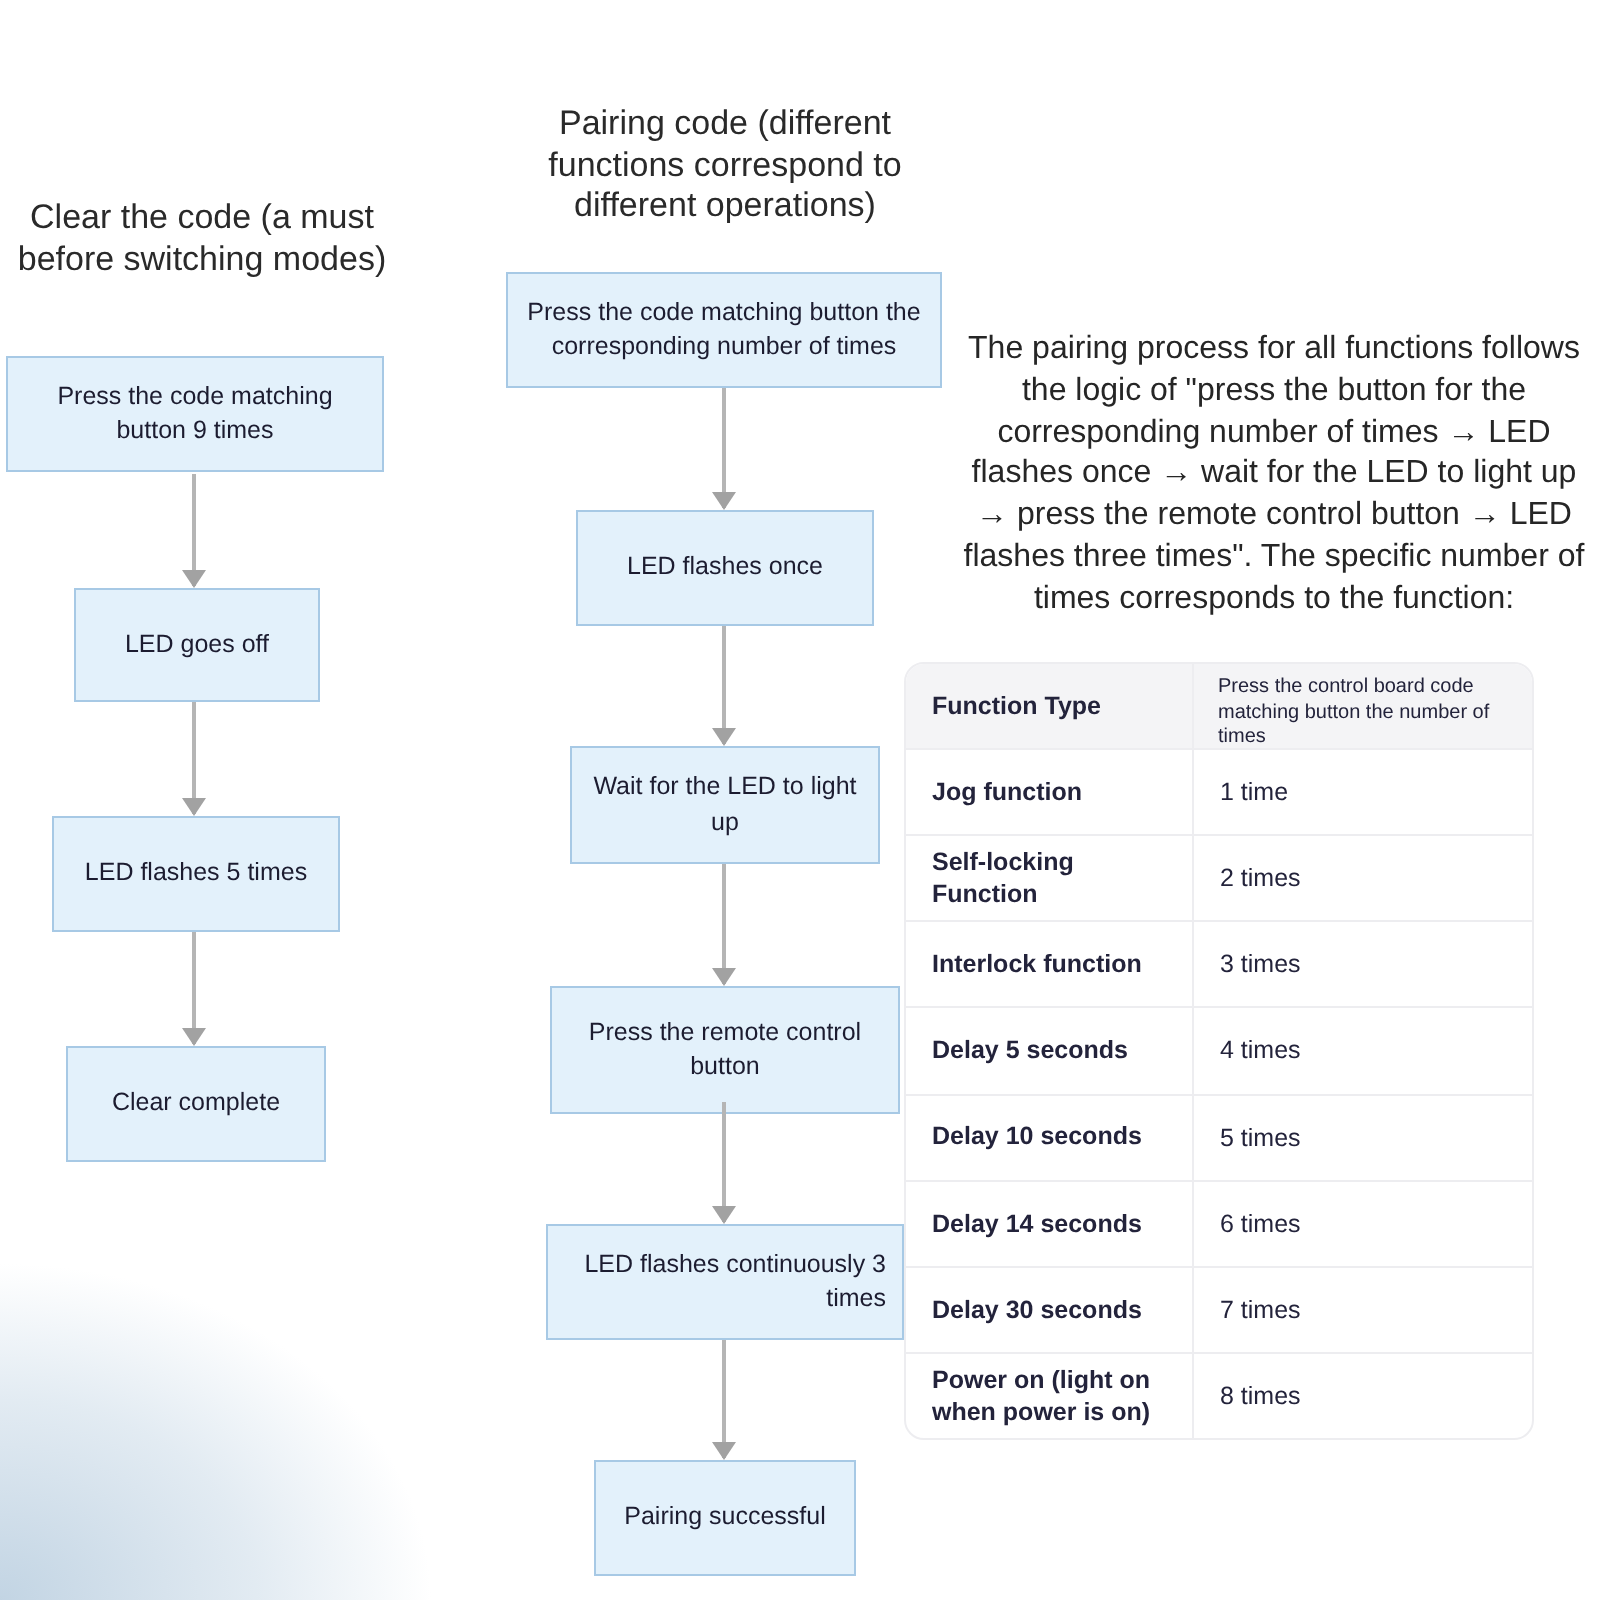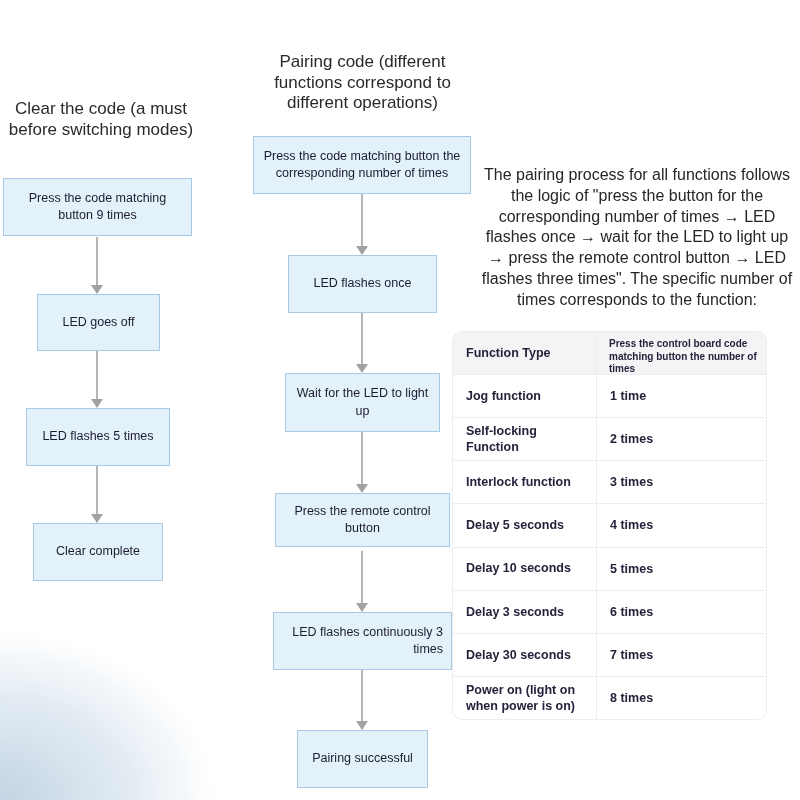--- a/index.html
+++ b/index.html
@@ -33,21 +33,21 @@
   
   .table-card{position:absolute;left:452px;top:331px;width:315px;height:389px;box-sizing:border-box;
         border:1px solid #ededf0;border-radius:10px;background:#ffffff;display:flex;
         flex-direction:column;overflow:hidden;color:#23233b;}
   .trow{display:flex;flex:1;border-top:1px solid #ededf0;min-height:0;}
   .trow.thead{flex:0 0 42px;background:#f4f4f6;border-top:none;}
   .tc-left{box-sizing:border-box;width:144px;border-right:1px solid #ededf0;display:flex;
         align-items:center;padding-left:13px;padding-right:8px;font-weight:bold;
         font-size:12.5px;line-height:1.3;}
   .tc-right{box-sizing:border-box;flex:1;display:flex;align-items:center;padding-left:13px;
-        font-weight:bold;font-size:12.5px;}
+        font-weight:normal;font-size:12.5px;}
   .thead .tc-right{align-items:flex-start;padding-top:6px;padding-left:12px;padding-right:0;
         font-size:10px;line-height:12.5px;}
 </style>
 </head>
 <body>
 
 <div class="canvas">
 
   <div class="blob"></div>
 
@@ -71,21 +71,21 @@
 
     <div class="fbox" style="left:253px;top:136px;width:218px;height:58px">Press the code matching button the corresponding number of times</div>
     <div class="arrow" style="left:361px;top:194px;height:60px"></div>
 
     <div class="fbox" style="left:288px;top:255px;width:149px;height:58px">LED flashes once</div>
     <div class="arrow" style="left:361px;top:313px;height:59px"></div>
 
     <div class="fbox" style="left:285px;top:373px;width:155px;height:59px">Wait for the LED to light up</div>
     <div class="arrow" style="left:361px;top:432px;height:60px"></div>
 
-    <div class="fbox" style="left:275px;top:493px;width:175px;height:54px">Press the remote control button</div>
+    <div class="fbox" style="left:275px;top:493px;width:175px;height:64px">Press the remote control button</div>
     <div class="arrow" style="left:361px;top:551px;height:60px"></div>
 
     <div class="fbox ta-left" style="left:273px;top:612px;width:179px;height:58px">LED flashes continuously 3 times</div>
     <div class="arrow" style="left:361px;top:670px;height:59px"></div>
 
     <div class="fbox" style="left:297px;top:730px;width:131px;height:58px">Pairing successful</div>
   </section>
 
   <section>
     <p class="para">The pairing process for all functions follows the logic of "press the button for the corresponding number of times → LED flashes once → wait for the LED to light up → press the remote control button → LED flashes three times". The specific number of times corresponds to the function:</p>
@@ -110,21 +110,21 @@
       </div>
       <div class="trow">
         <div class="tc-left">Delay 5 seconds</div>
         <div class="tc-right">4 times</div>
       </div>
       <div class="trow">
         <div class="tc-left">Delay 10 seconds</div>
         <div class="tc-right">5 times</div>
       </div>
       <div class="trow">
-        <div class="tc-left">Delay 3 seconds</div>
+        <div class="tc-left">Delay 14 seconds</div>
         <div class="tc-right">6 times</div>
       </div>
       <div class="trow">
         <div class="tc-left">Delay 30 seconds</div>
         <div class="tc-right">7 times</div>
       </div>
       <div class="trow">
         <div class="tc-left">Power on (light on when power is on)</div>
         <div class="tc-right">8 times</div>
       </div>

